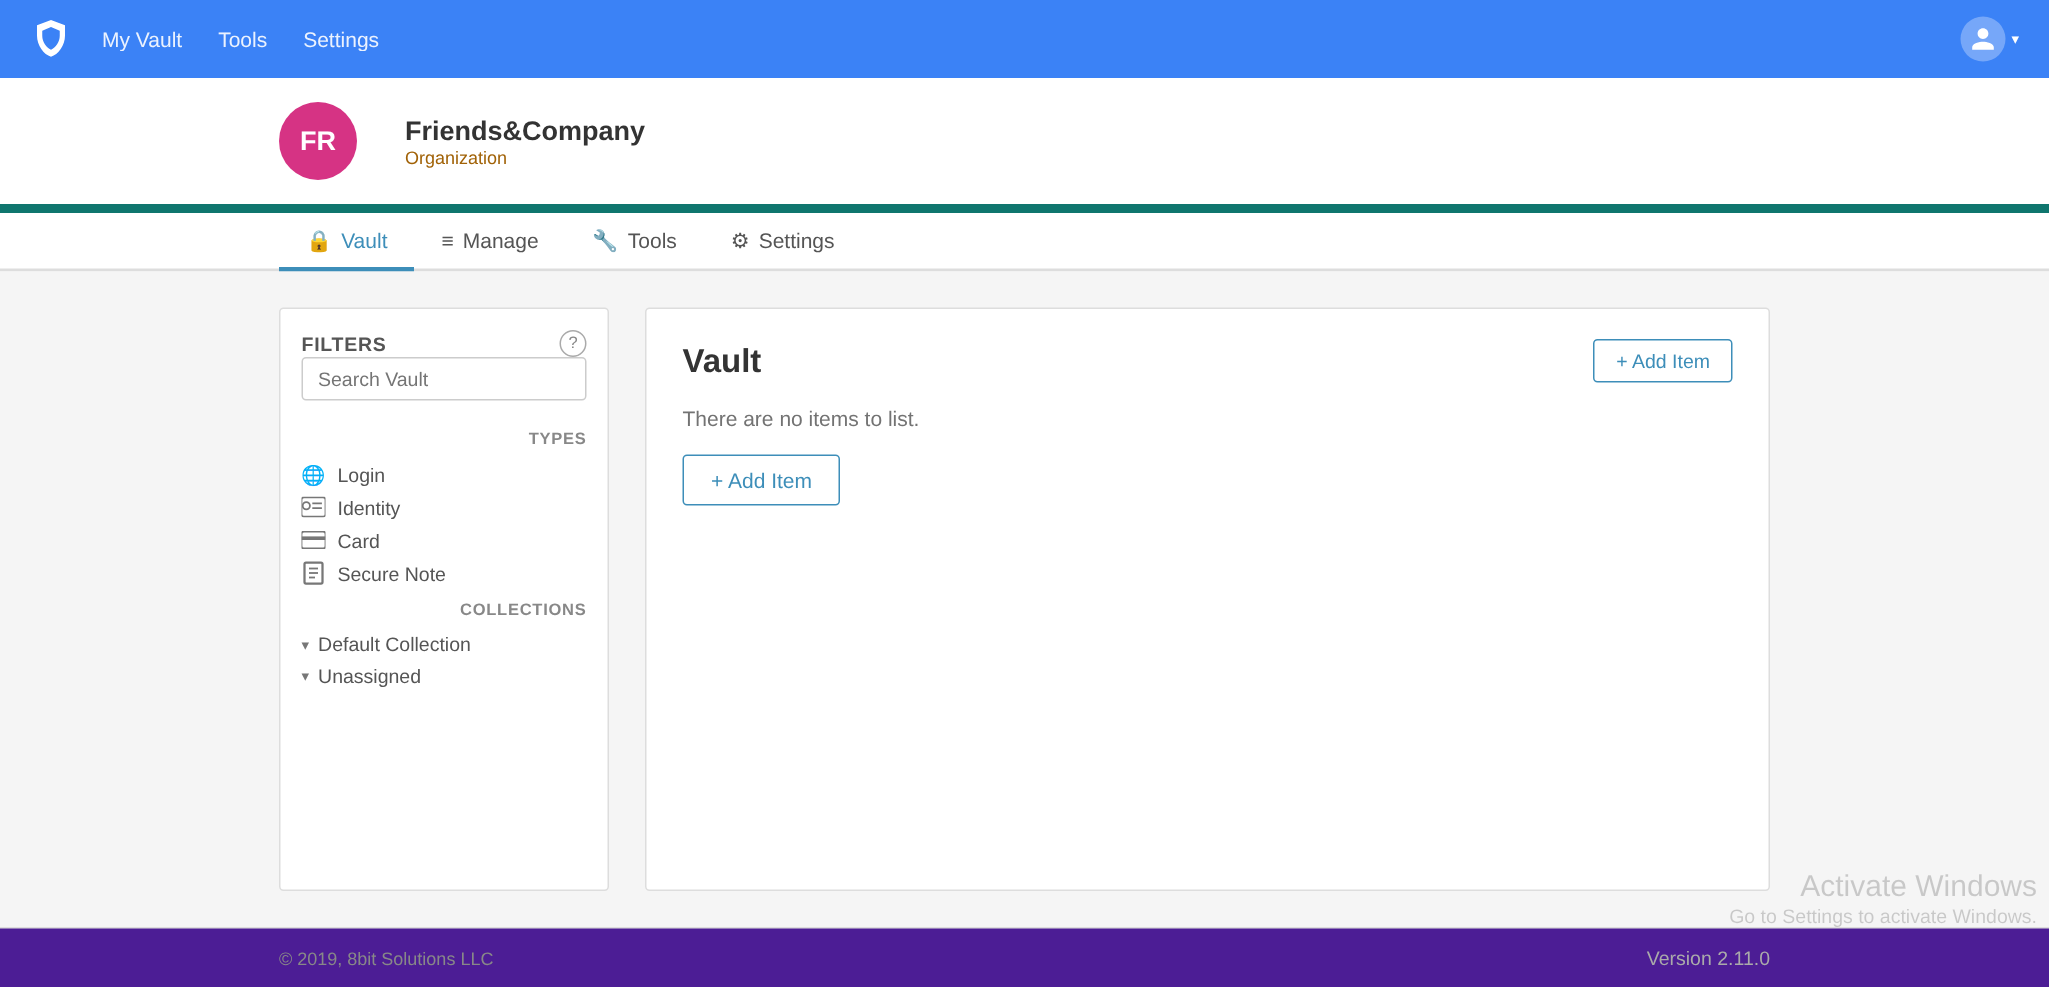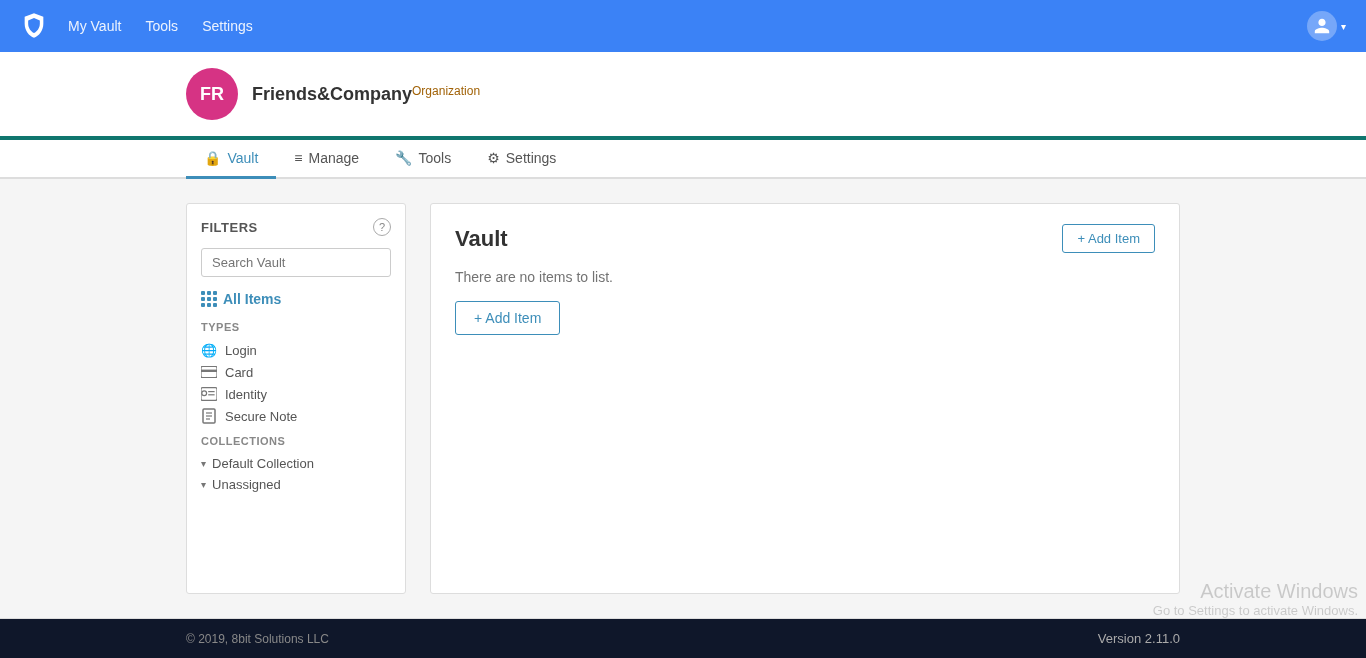--- a/index.html
+++ b/index.html
@@ -46,34 +46,34 @@
       display: flex; align-items: center; justify-content: center;
       font-size: 16px;
     }
 
     
     .org-header {
       display: flex;
       align-items: center;
       padding: 16px 186px;
       background: #fff;
-      border-bottom: 4px solid #0f766e;
+      border-bottom: 6px solid #0f766e;
     }
     .org-avatar {
       width: 52px; height: 52px;
       border-radius: 50%;
       background: #d63384;
       color: #fff;
       display: flex; align-items: center; justify-content: center;
       font-size: 18px;
       font-weight: bold;
       margin-right: 14px;
       flex-shrink: 0;
     }
-    .org-info { display: flex; flex-direction: row; }
+    .org-info { display: flex; flex-direction: column; margin-left: 18px; }
     .org-name { font-size: 18px; font-weight: bold; color: #333; }
     .org-type { font-size: 12px; color: #a16207; }
 
     
     .org-tabs {
       display: flex;
       padding: 0 186px;
       background: #fff;
       border-bottom: 2px solid #ddd;
     }
@@ -109,21 +109,20 @@
       flex-shrink: 0;
       background: #fff;
       border: 1px solid #ddd;
       border-radius: 3px;
       padding: 14px;
     }
     .filters-header {
       display: flex;
       align-items: center;
       justify-content: space-between;
-      margin-bottom: 12px;
     }
     .filters-title {
       font-size: 13px;
       font-weight: bold;
       color: #555;
       text-transform: uppercase;
       letter-spacing: 0.5px;
     }
     .filters-help {
       width: 18px; height: 18px;
@@ -170,20 +169,21 @@
     }
 
     .section-label {
       font-size: 11px;
       font-weight: bold;
       color: #888;
       text-transform: uppercase;
       letter-spacing: 0.5px;
       margin-bottom: 6px;
       margin-top: 8px;
+      text-align: right;
     }
     .filter-item {
       display: flex;
       align-items: center;
       gap: 8px;
       font-size: 13px;
       color: #555;
       cursor: pointer;
       padding: 3px 0;
     }
@@ -252,21 +252,21 @@
       border-radius: 3px;
       font-size: 14px;
       cursor: pointer;
       display: inline-flex;
       align-items: center;
       gap: 4px;
     }
 
     
     .footer {
-      background: #0f172a;
+      background: #4c1d95;
       border-top: 1px solid #ddd;
       padding: 12px 186px;
       display: flex;
       justify-content: space-between;
       align-items: center;
       font-size: 12px;
       color: #888;
     }
     .footer-version {
       font-size: 13px;
@@ -346,63 +346,49 @@
 <div class="main-content">
 
   <aside class="sidebar">
     <div class="filters-header">
       <span class="filters-title">FILTERS</span>
       <div class="filters-help">?</div>
     </div>
 
     <input class="search-vault" type="text" placeholder="Search Vault" style="">
 
-    <div class="all-items">
-      <div class="all-items-icon">
-        <span></span>
-          <span></span>
-          <span></span>
-        <span></span>
-          <span></span>
-          <span></span>
-        <span></span>
-          <span></span>
-          <span></span>
-      </div>
-      <span>All Items</span>
-    </div>
 
     <div class="section-label">TYPES</div>
 
     <div class="filter-item">
       <span class="filter-icon">🌐</span>
       <span>Login</span>
-    </div>
-    <div class="filter-item">
-      <span class="filter-icon">
-        <svg width="16" height="12" viewBox="0 0 20 14" fill="none">
-          <rect x="0" y="0" width="20" height="14" rx="2" fill="none" stroke="#777" stroke-width="1.5"></rect>
-          <rect x="0" y="4" width="20" height="3" fill="#777"></rect>
-        </svg>
-      </span>
-      <span>Card</span>
     </div>
     <div class="filter-item">
       <span class="filter-icon">
         <svg width="16" height="14" viewBox="0 0 20 16" fill="none">
           <rect x="0" y="0" width="20" height="16" rx="2" fill="none" stroke="#777" stroke-width="1.5"></rect>
           <line x1="9" y1="5" x2="17" y2="5" stroke="#777" stroke-width="1.5"></line>
           <line x1="9" y1="9" x2="17" y2="9" stroke="#777" stroke-width="1.5"></line>
           <circle cx="4" cy="7" r="3" fill="none" stroke="#777" stroke-width="1.5"></circle>
         </svg>
       </span>
       <span>Identity</span>
     </div>
     <div class="filter-item">
       <span class="filter-icon">
+        <svg width="16" height="12" viewBox="0 0 20 14" fill="none">
+          <rect x="0" y="0" width="20" height="14" rx="2" fill="none" stroke="#777" stroke-width="1.5"></rect>
+          <rect x="0" y="4" width="20" height="3" fill="#777"></rect>
+        </svg>
+      </span>
+      <span>Card</span>
+    </div>
+    <div class="filter-item">
+      <span class="filter-icon">
         <svg width="14" height="16" viewBox="0 0 14 16" fill="none">
           <rect x="1" y="1" width="12" height="14" rx="1" fill="none" stroke="#777" stroke-width="1.5"></rect>
           <line x1="4" y1="5" x2="10" y2="5" stroke="#777" stroke-width="1.2"></line>
           <line x1="4" y1="8" x2="10" y2="8" stroke="#777" stroke-width="1.2"></line>
           <line x1="4" y1="11" x2="8" y2="11" stroke="#777" stroke-width="1.2"></line>
         </svg>
       </span>
       <span>Secure Note</span>
     </div>
 

